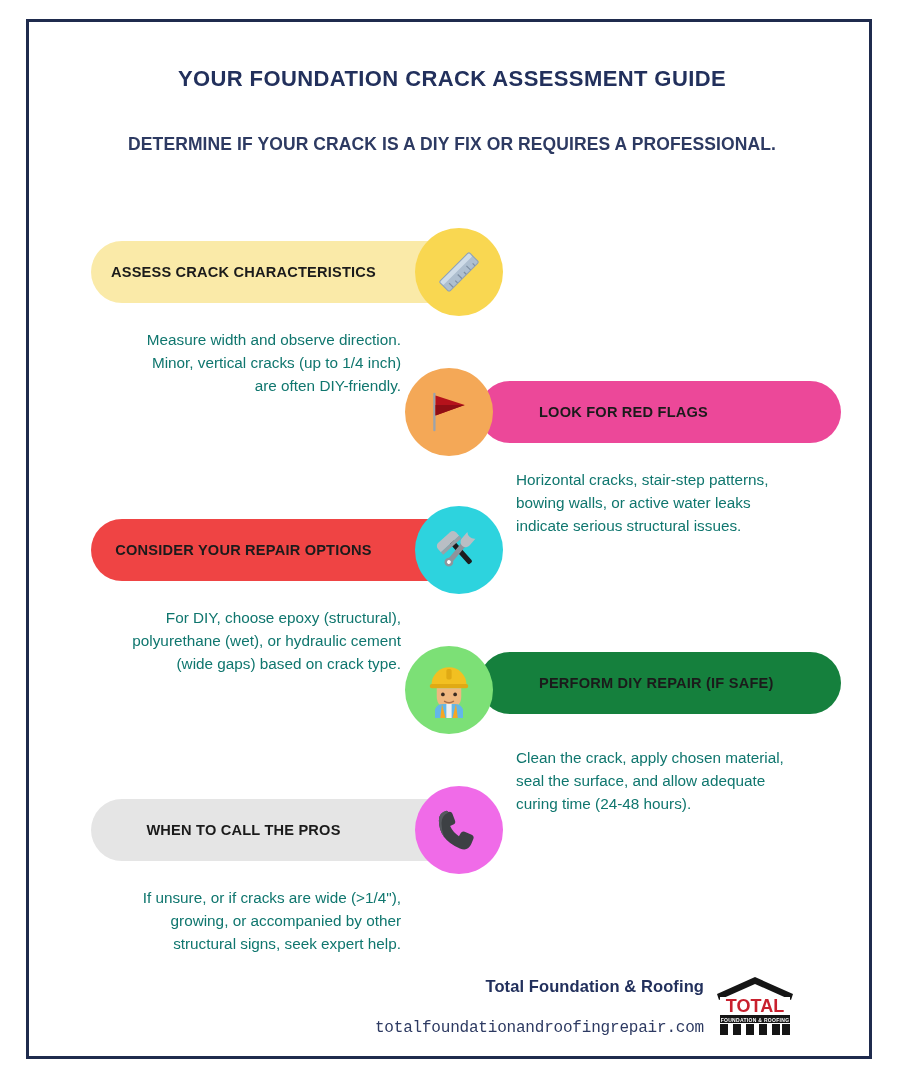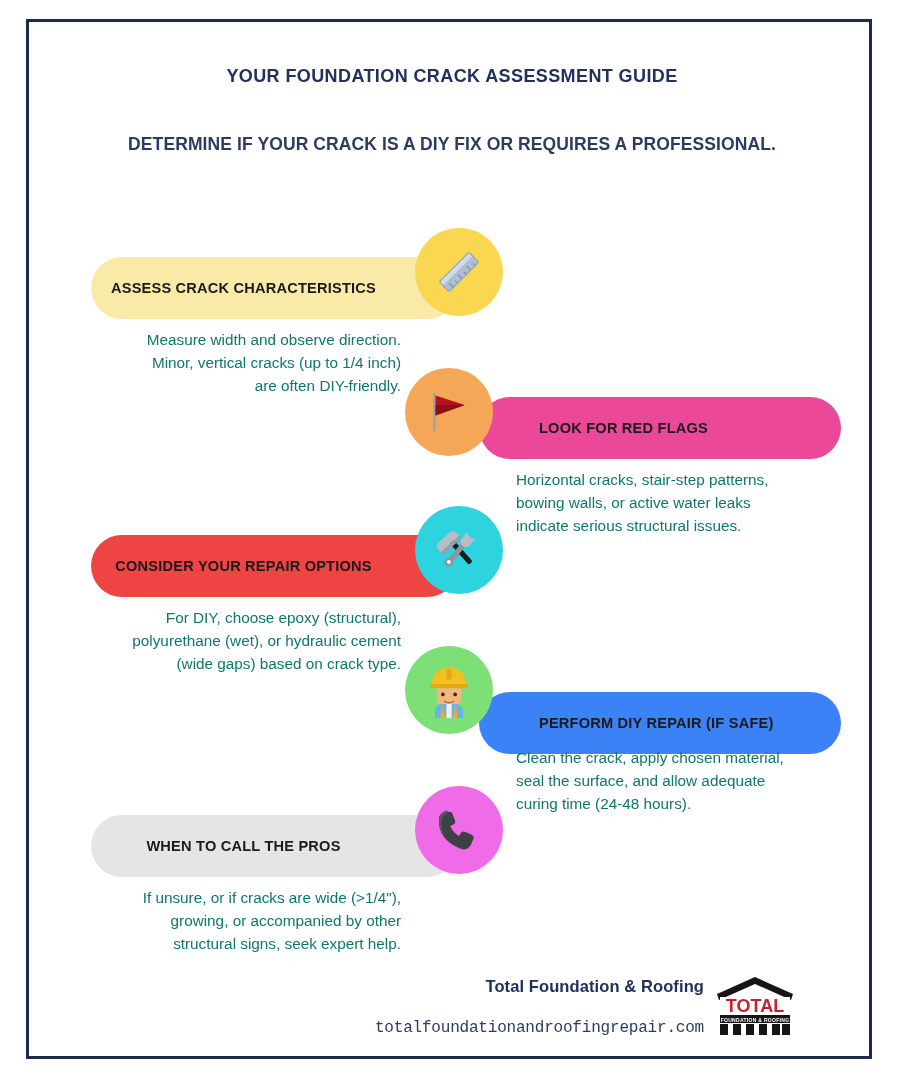--- a/index.html
+++ b/index.html
@@ -35,21 +35,21 @@
 
   .title {
     position: absolute;
     left: 0;
     top: 44px;
     width: 846px;
     text-align: center;
     color: #22305c;
     font-family: "Liberation Sans", sans-serif;
     font-weight: bold;
-    font-size: 18px;
+    font-size: 22px;
     letter-spacing: 0.4px;
   }
 
   .subtitle {
     position: absolute;
     left: 0;
     top: 112px;
     width: 846px;
     text-align: center;
     color: #2d3a62;
@@ -66,21 +66,20 @@
     height: 0;
   }
 
   .pill {
     position: absolute;
     height: 62px;
     border-radius: 31px;
     box-sizing: border-box;
     display: flex;
     align-items: center;
-    margin-top: 16px;
   }
 
   .pill-label {
     font-family: "Liberation Sans", sans-serif;
     font-weight: bold;
     font-size: 14.6px;
     color: #1b1b1b;
     letter-spacing: 0.2px;
     white-space: nowrap;
     width: 100%;
@@ -216,21 +215,21 @@
         <rect x="29" y="20" width="6" height="32" rx="2" fill="#8e949b"></rect>
         <path d="M26 10 a8 8 0 0 0 12 0 l0 10 a6 6 0 0 1 -12 0 z" fill="#b9bec4"></path>
         <circle cx="32" cy="50" r="5" fill="#8e949b"></circle>
         <circle cx="32" cy="50" r="2.2" fill="#ffffff"></circle>
       </g>
             </svg>
           </div>
           <div class="desc" style="top: 100px;">For DIY, choose epoxy (structural), polyurethane (wet), or hydraulic cement (wide gaps) based on crack type.</div>
         </div>
         <div class="step right" style="top: 624px;">
-          <div class="pill" style="top: 30px; width: 362px; background: #3b82f6;">
+          <div class="pill" style="top: 6px; width: 362px; background: #15803d;">
             <div class="pill-label">PERFORM DIY REPAIR (IF SAFE)</div>
           </div>
           <div class="circle" style="top: 0px; background: rgb(124, 224, 118);">
             <svg viewBox="0 0 64 64" width="56" height="56">
               <path d="M12 26 a20 20 0 0 1 40 0 z" fill="#f2c021"></path>
       <rect x="10" y="25" width="44" height="5" rx="2.5" fill="#e0aa14"></rect>
       <rect x="29" y="8" width="6" height="12" rx="2" fill="#e0aa14"></rect>
       <path d="M18 30 h28 v10 a14 14 0 0 1 -28 0 z" fill="#f0b780"></path>
       <circle cx="25" cy="37" r="2.1" fill="#3a2a21"></circle>
       <circle cx="39" cy="37" r="2.1" fill="#3a2a21"></circle>

